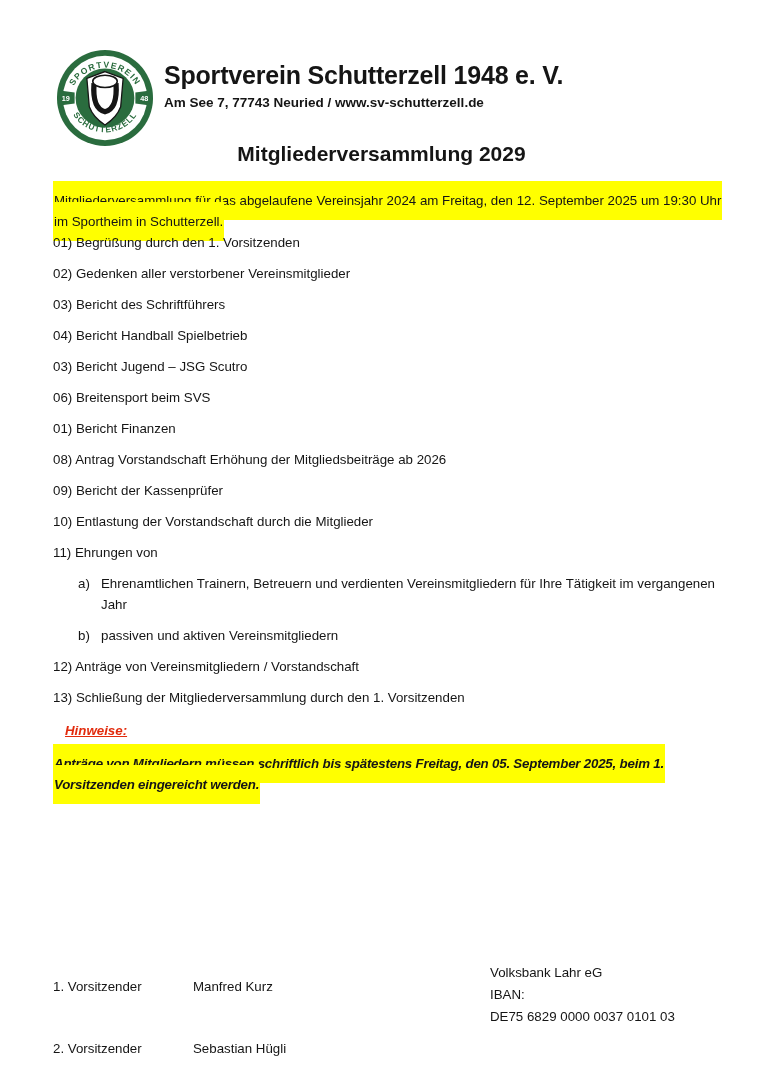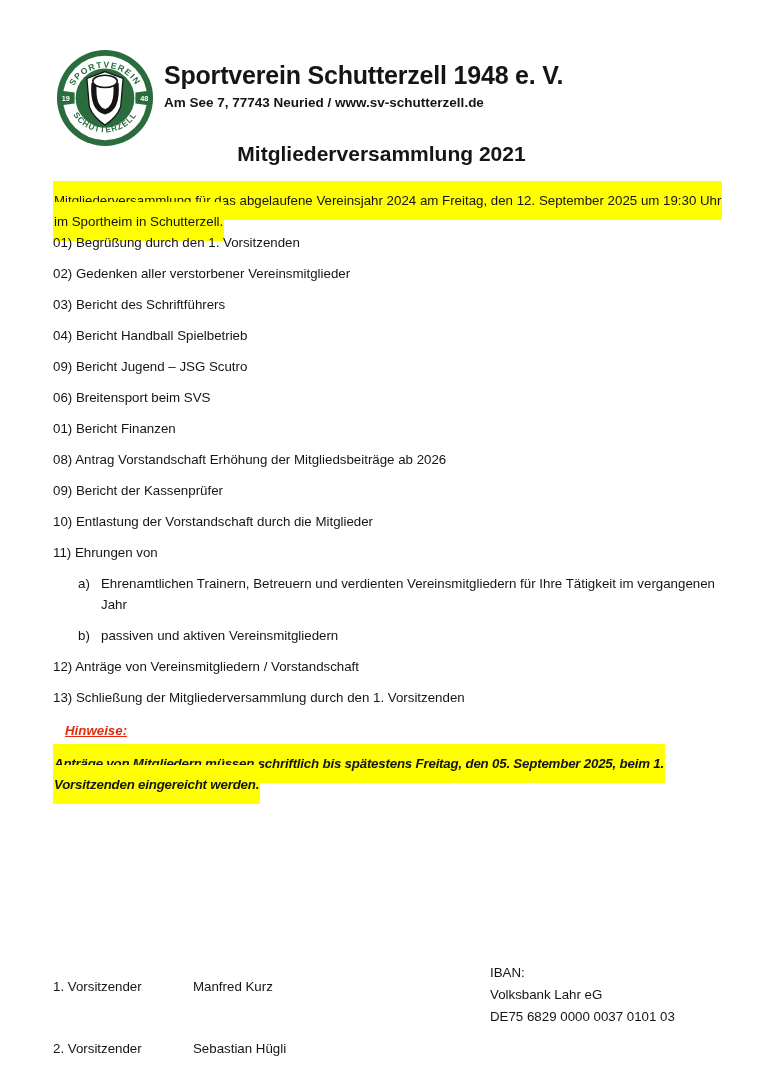--- a/index.html
+++ b/index.html
@@ -95,33 +95,33 @@
     <path d="M50,23 L68.5,30 L66,59 Q62,70 50,77.5 Q38,70 34,59 L31.5,30 Z" fill="#ffffff" stroke="#151515" stroke-width="1.3"></path>
     <path d="M38.8,35 C37.5,53 41,62 50,64 C59,62 62.5,53 61.2,35" fill="none" stroke="#151515" stroke-width="5.4"></path>
     <ellipse cx="50" cy="33" rx="12.5" ry="6.3" fill="#ffffff" stroke="#151515" stroke-width="1.6"></ellipse>
   </svg>
 
   <header class="head-text">
     <h1 class="club-name">Sportverein Schutterzell 1948 e. V.</h1>
     <div class="club-address">Am See 7, 77743 Neuried / www.sv-schutterzell.de</div>
   </header>
 
-  <h2 class="doc-title">Mitgliederversammlung 2021</h2>
+  <h2 class="doc-title">Mitgliederversammlung 2029</h2>
 
   <main class="content">
 
     <p class="intro"><span class="hl">Mitgliederversammlung für das abgelaufene Vereinsjahr 2024 am Freitag, den 12. September 2025 um 19:30 Uhr</span><br><span class="hl">im Sportheim in Schutterzell.</span></p>
 
 
     <div class="agenda">
       <div class="agenda-item">01) Begrüßung durch den 1. Vorsitzenden</div>
       <div class="agenda-item">02) Gedenken aller verstorbener Vereinsmitglieder</div>
       <div class="agenda-item">03) Bericht des Schriftführers</div>
       <div class="agenda-item">04) Bericht Handball Spielbetrieb</div>
-      <div class="agenda-item">09) Bericht Jugend – JSG Scutro</div>
+      <div class="agenda-item">03) Bericht Jugend – JSG Scutro</div>
       <div class="agenda-item">06) Breitensport beim SVS</div>
       <div class="agenda-item">01) Bericht Finanzen</div>
       <div class="agenda-item">08) Antrag Vorstandschaft Erhöhung der Mitgliedsbeiträge ab 2026</div>
       <div class="agenda-item">09) Bericht der Kassenprüfer</div>
       <div class="agenda-item">10) Entlastung der Vorstandschaft durch die Mitglieder</div>
       <div class="agenda-item">11) Ehrungen von</div>
 
       <div class="agenda-sub">
         <span class="marker">a)</span>
         <span class="sub-text">Ehrenamtlichen Trainern, Betreuern und verdienten Vereinsmitgliedern für Ihre Tätigkeit im vergangenen Jahr</span>
@@ -143,19 +143,19 @@
   <footer>
     <div class="officers">
       <span>1. Vorsitzender</span>
       <span>Manfred Kurz</span>
       <span>2. Vorsitzender</span>
       <span>Sebastian Hügli</span>
       <span>Schriftführer</span>
       <span>Kai Schrempp</span>
     </div>
     <div class="bank">
+      <div>Volksbank Lahr eG</div>
       <div>IBAN:</div>
-      <div>Volksbank Lahr eG</div>
       <div>DE75 6829 0000 0037 0101 03</div>
     </div>
   </footer>
 
 </div>
 
 </body></html>

